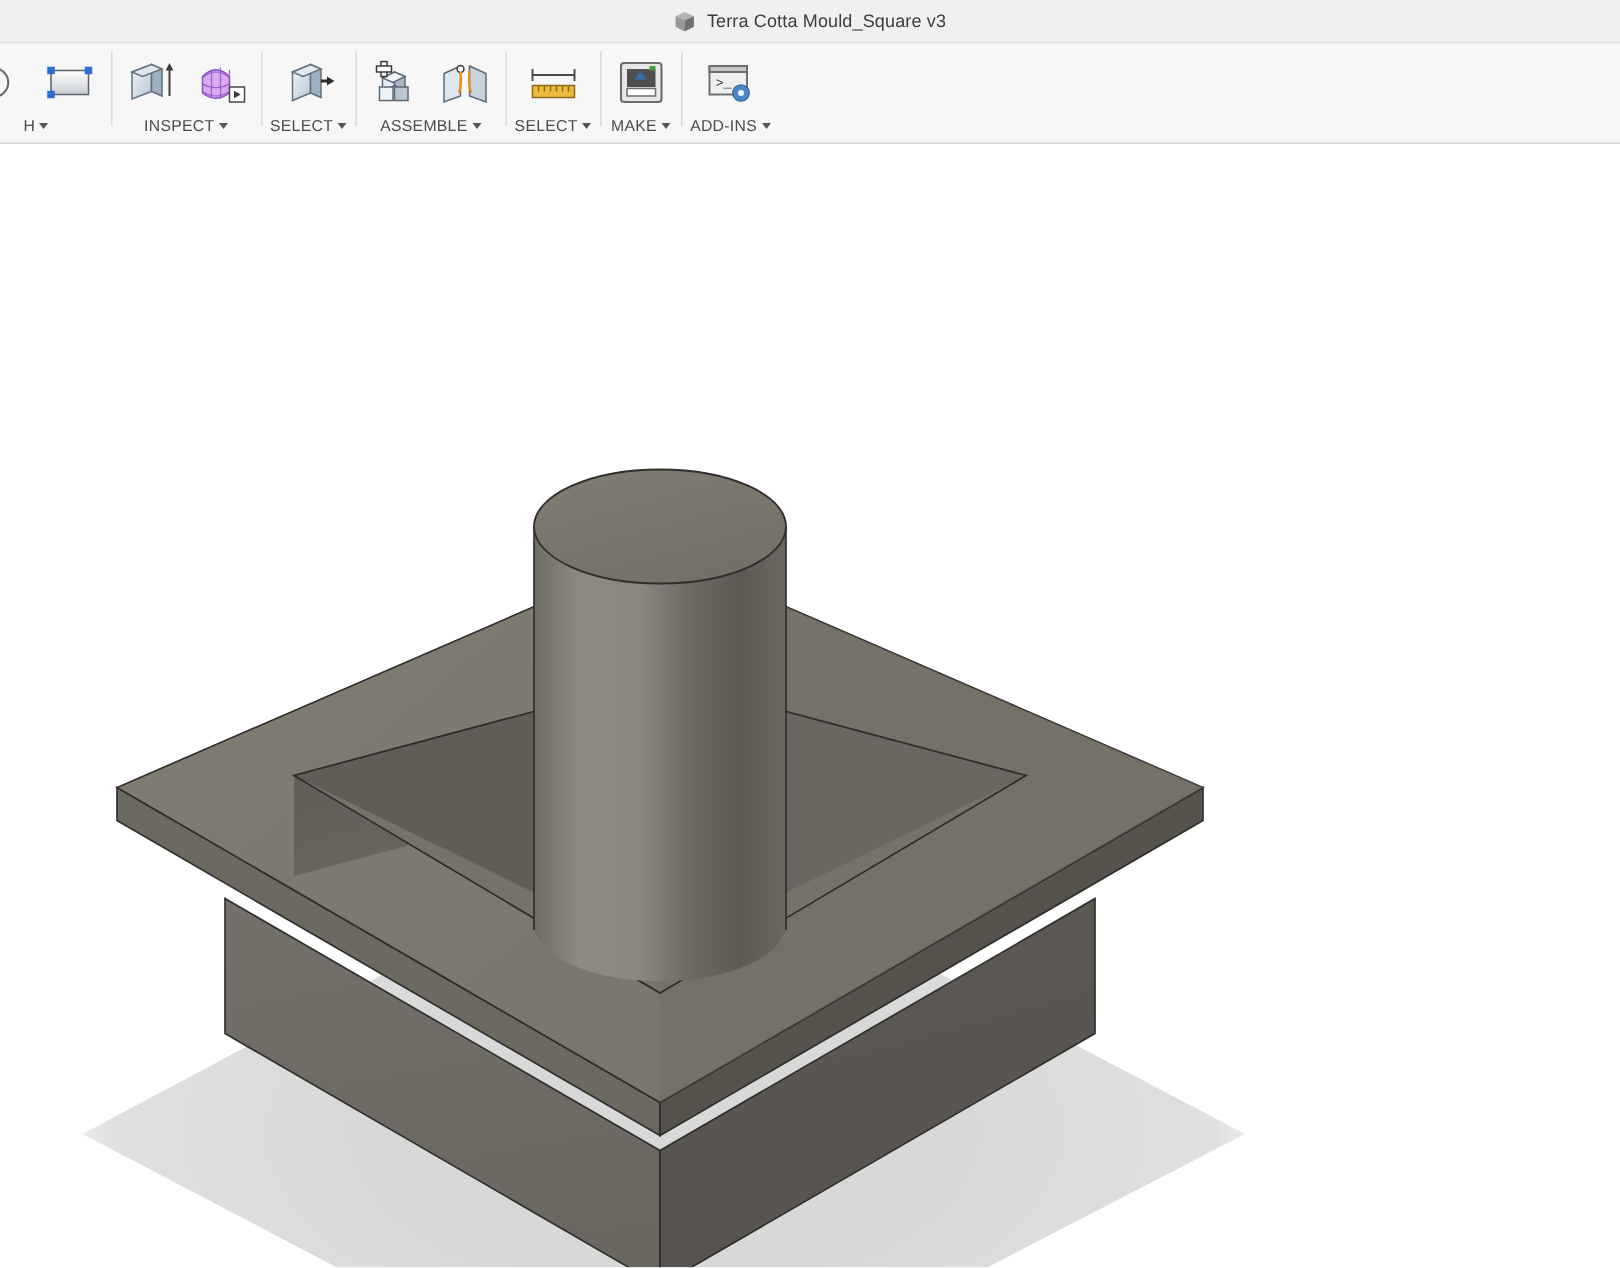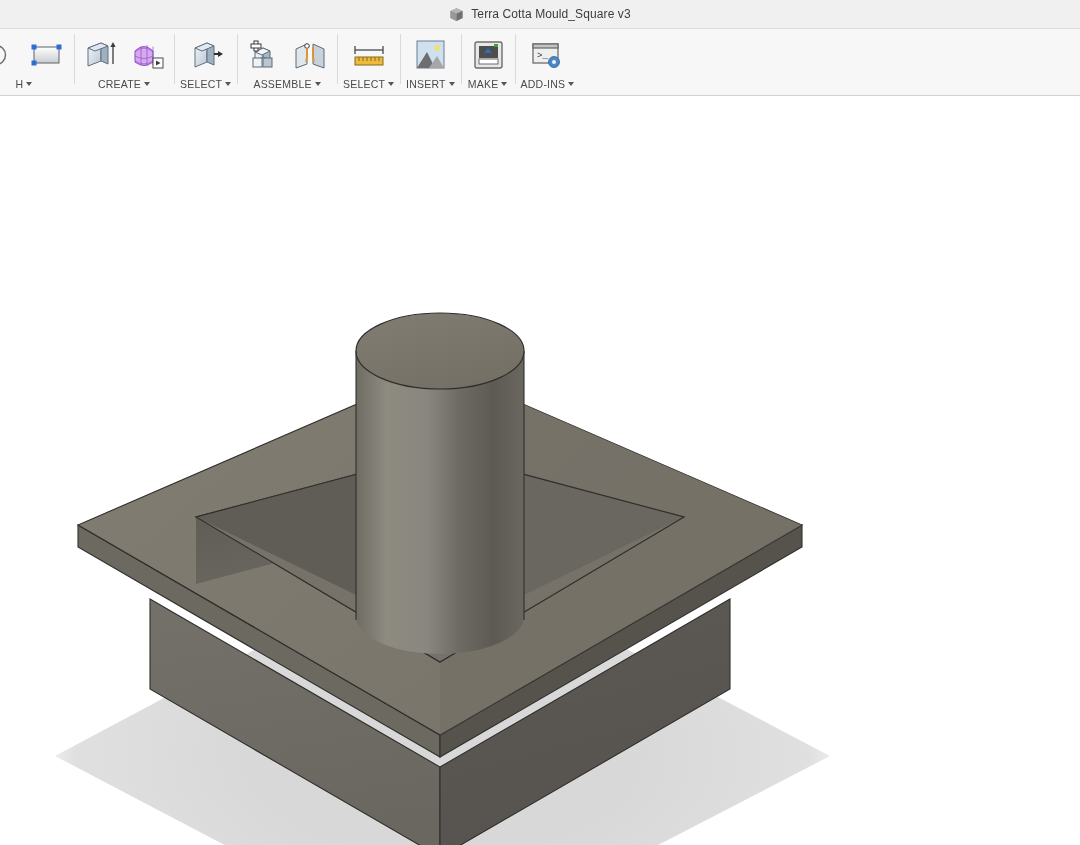--- a/index.html
+++ b/index.html
@@ -204,21 +204,21 @@
             <g stroke="#8c4fc4" stroke-width=".8" fill="none" opacity=".85">
               <path d="M13 8.5 v18.5 M19 7 v21 M25 8.5 v18.5"></path>
               <path d="M7 18 q9 5 18 0 M7.5 13.5 q8.5 -7 17 0 M7 23 q9 6 18 0"></path>
             </g>
             <rect x="25" y="20" width="10" height="10" fill="#ffffff" stroke="#4a4a4a" stroke-width="1"></rect>
             <polygon points="28,22.5 28,27.5 32.5,25" fill="#3a3a3a"></polygon>
           </svg>
         </div>
       </div>
       <div class="tg-label">
-        <span>CREATE</span>
+        <span>INSPECT</span>
         <i class="caret"></i>
       </div>
     </div>
 
     <div class="tgroup">
       <div class="tg-icons">
         <div class="tbtn">
           <svg width="38" height="34" viewBox="0 0 38 34">
             <defs>
                 <linearGradient id="md1" x1="0" y1="0" x2="1" y2="1">
@@ -290,36 +290,20 @@
             </g>
           </svg>
         </div>
       </div>
       <div class="tg-label">
         <span>SELECT</span>
         <i class="caret"></i>
       </div>
     </div>
 
-    <div class="tgroup">
-      <div class="tg-icons">
-        <div class="tbtn">
-          <svg width="38" height="36" viewBox="0 0 38 36">
-            <rect x="6" y="4" width="27" height="27" fill="#cfe0ef" stroke="#6e7d8a" stroke-width="1"></rect>
-            <circle cx="26" cy="11" r="2.8" fill="#f4e06a"></circle>
-            <polygon points="6,31 16,15 24,31" fill="#6e6e6e"></polygon>
-            <polygon points="18,31 26,19 33,31" fill="#a6a6a6"></polygon>
-          </svg>
-        </div>
-      </div>
-      <div class="tg-label">
-        <span>INSERT</span>
-        <i class="caret"></i>
-      </div>
-    </div>
 
     <div class="tgroup">
       <div class="tg-icons">
         <div class="tbtn">
           <svg width="38" height="36" viewBox="0 0 38 36">
             <rect x="6" y="5" width="27" height="26" rx="2" fill="#e8e8e8" stroke="#6d6d6d" stroke-width="1.4"></rect>
             <rect x="10" y="9" width="19" height="12" fill="#4e4e4e"></rect>
             <rect x="25" y="7" width="4" height="3" fill="#3ca03c"></rect>
             <polygon points="19,11 23,16 15,16" fill="#2e6fb5"></polygon>
             <rect x="10" y="22" width="19" height="5" fill="#ffffff" stroke="#6d6d6d" stroke-width="1"></rect>

